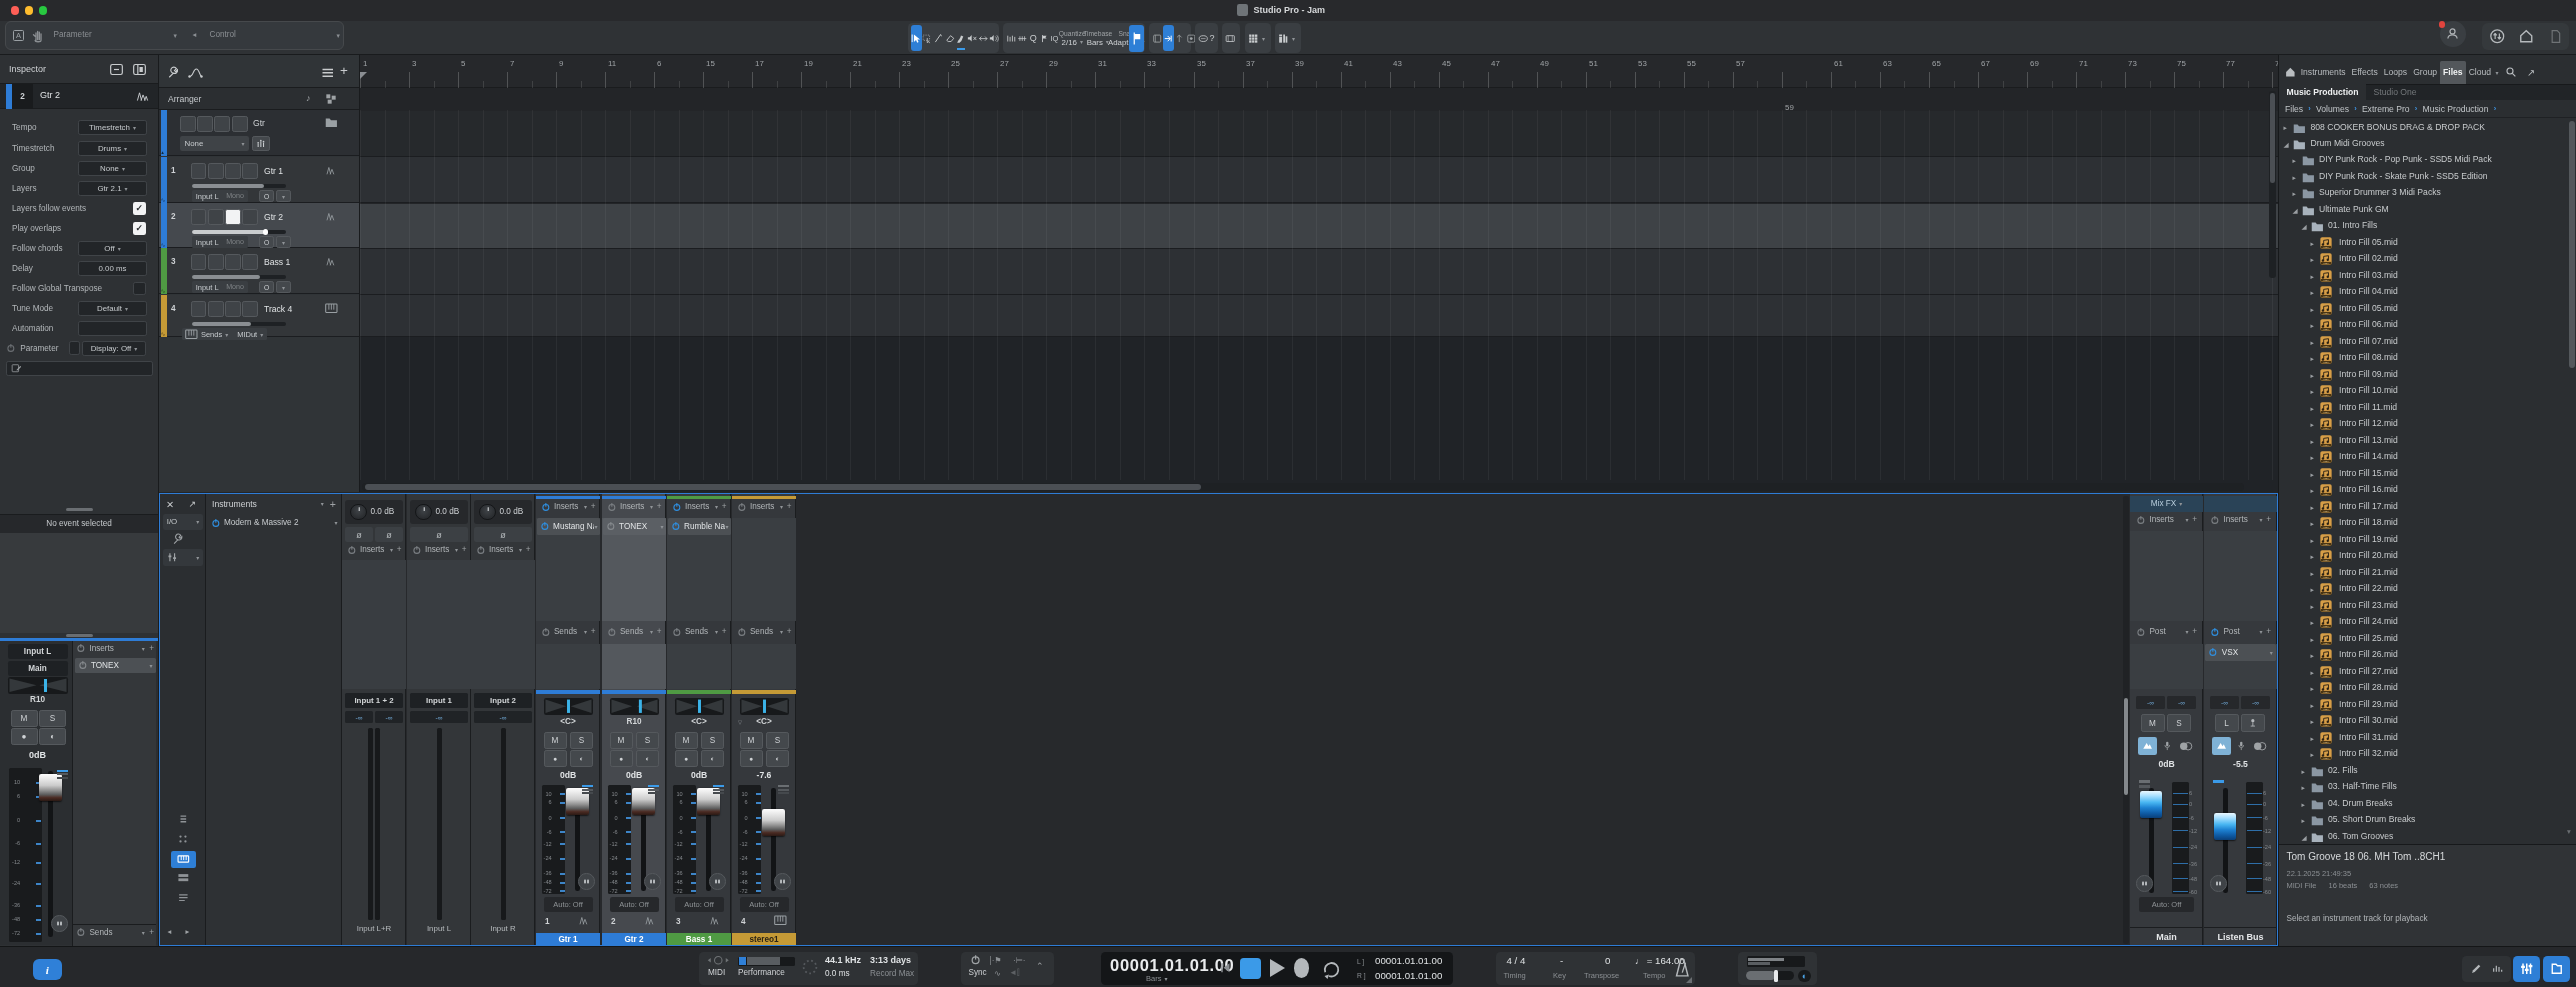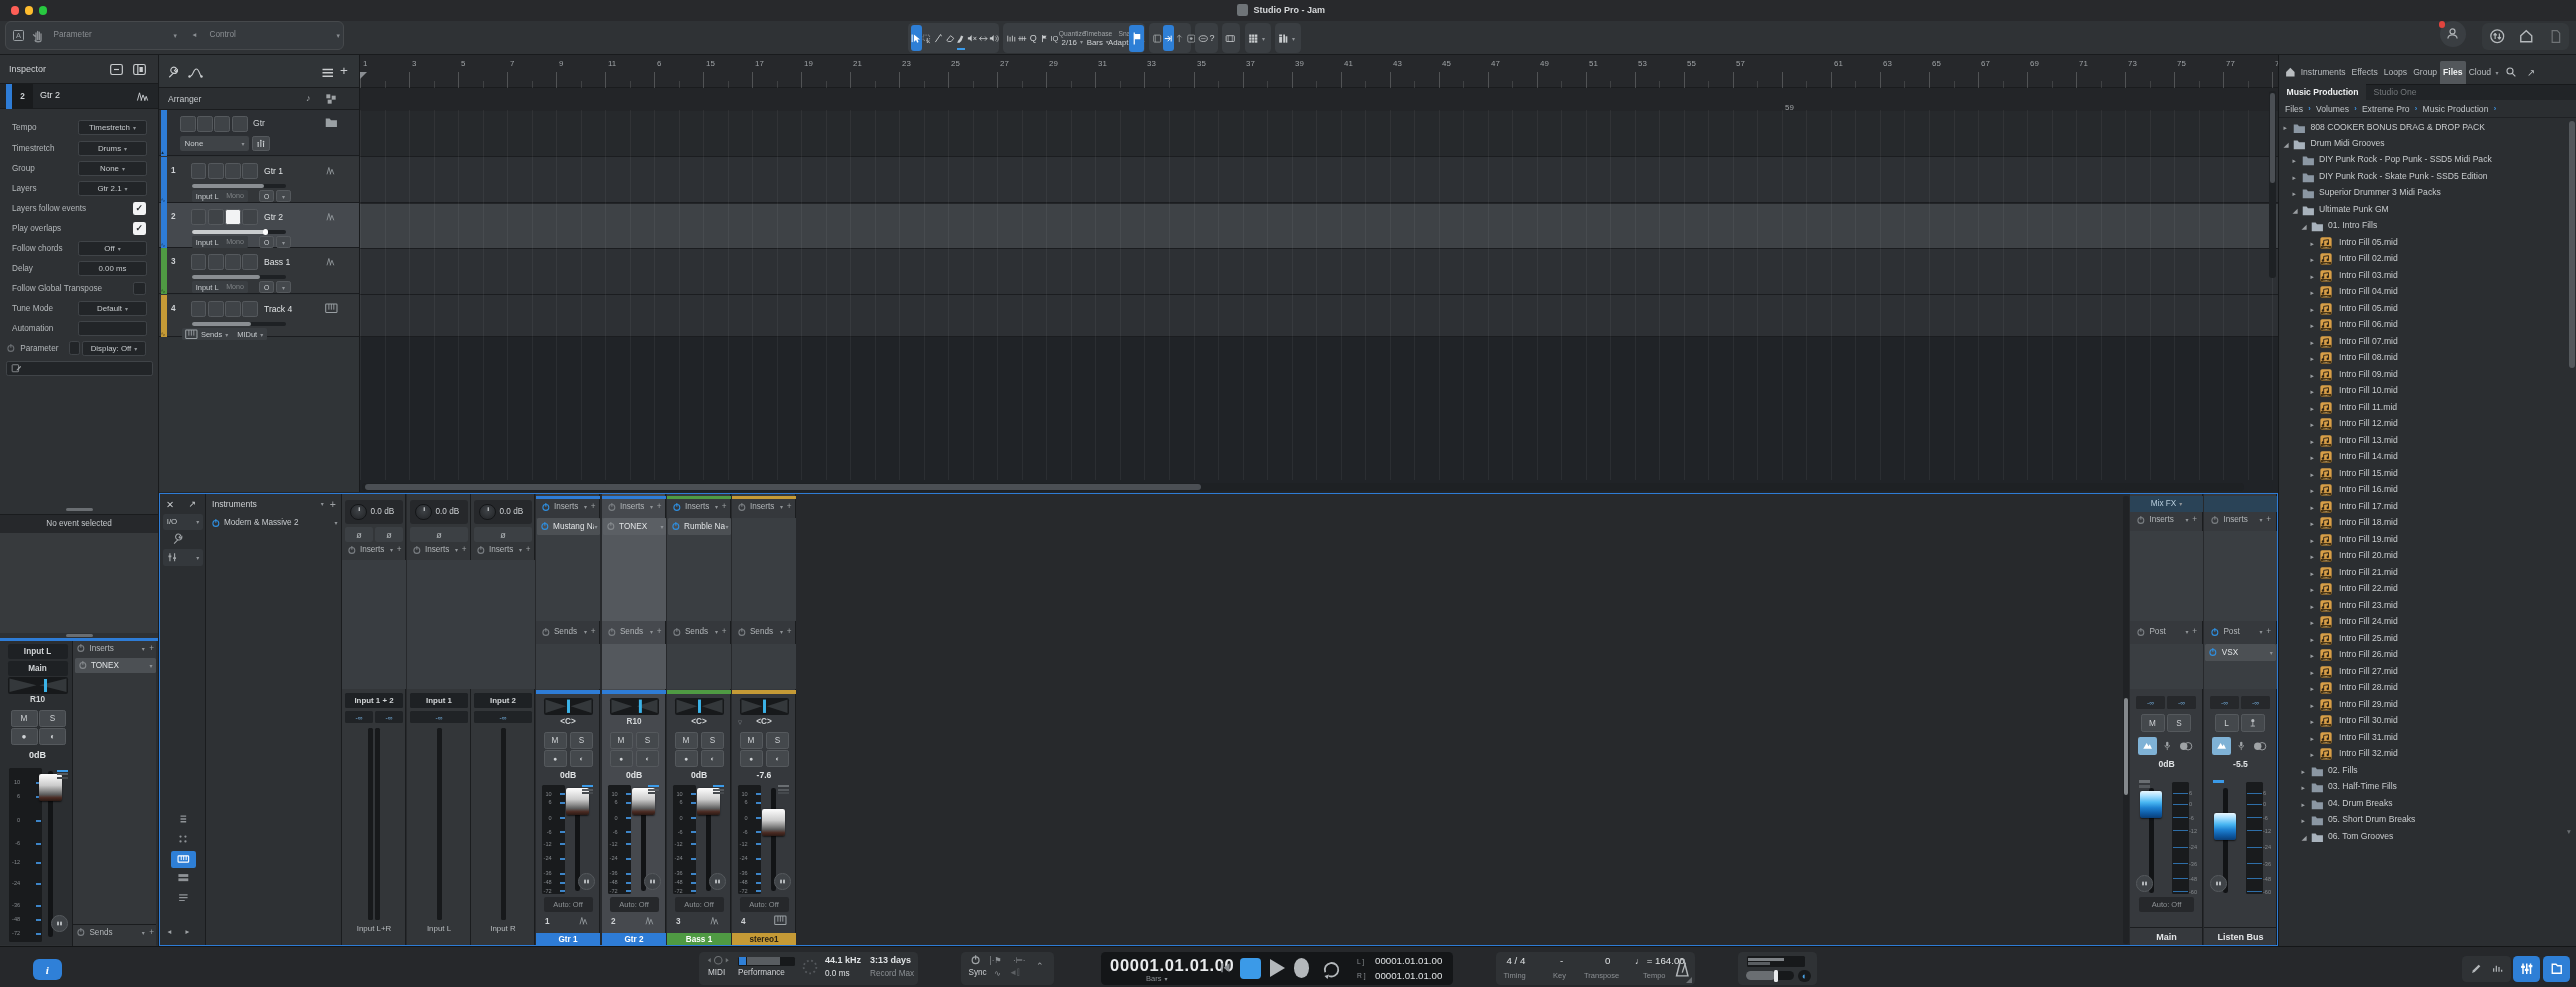--- a/index.html
+++ b/index.html
@@ -2136,20 +2136,30 @@
         <div style="position: absolute; left: 32px; top: 3px;">
           <svg width="12.7" height="10.5" viewBox="0 0 18 15">
             <path d="M1 2 h5.5 l2 2.5 H17 v10 H1 Z" fill="#a8b2bc"></path>
           </svg>
         </div>
         <div style="position: absolute; left: 49px; top: 2.2px;">06. Tom Grooves</div>
       </div>
     </div>
   <div class="ab" style="left:290px;top:66px;width:6px;height:247px;background:#54585c;border-radius:3px"></div>
   <span class="ab" style="left:288px;top:772px;font-size:7.5px;color:#6a6e72">▾</span>
+  <div class="ab" style="left:0;top:789px;width:298px;height:102px;background:#303336;border-top:0.7px solid #17191b">
+    <div class="ab" style="left:7.5px;top:6px;font-size:10px;color:#d6d9db">Tom Groove 18 06. MH Tom ..8CH1</div>
+    <div class="ab dim" style="left:7.5px;top:24px;font-size:7.5px">22.1.2025 21:49:35</div>
+    <div class="ab fx dim" style="left:7.5px;top:36px;font-size:7.5px;gap:12px">
+      <span>MIDI File</span>
+        <span>16 beats</span>
+        <span>63 notes</span>
+    </div>
+    <div class="ab" style="left:7.5px;top:69px;font-size:8.2px;color:#b3b7ba">Select an instrument track for playback</div>
+  </div>
 </div>
 
 <div id="transport" class="ab">
   <div class="ab fx ct" style="left:33px;top:12px;width:28.5px;height:21px;background:#2f80d8;border-radius:6px;color:#fff;font-size:11.2px;font-weight:bold;font-family:'Liberation Serif',serif;font-style:italic">i</div>
 
   <div class="tpanel" style="left:699px;width:219px">
     <span class="ab" style="left:7.5px;top:3.7px">
         <svg width="22.5" height="10.5" viewBox="0 0 30 14">
           <path d="M1 7 l4-3 v6 Z M29 7 l-4-3 v6 Z" fill="#6f7376"></path>
           <circle cx="15" cy="7" r="5" fill="none" stroke="#6f7376" stroke-width="1.4"></circle>

